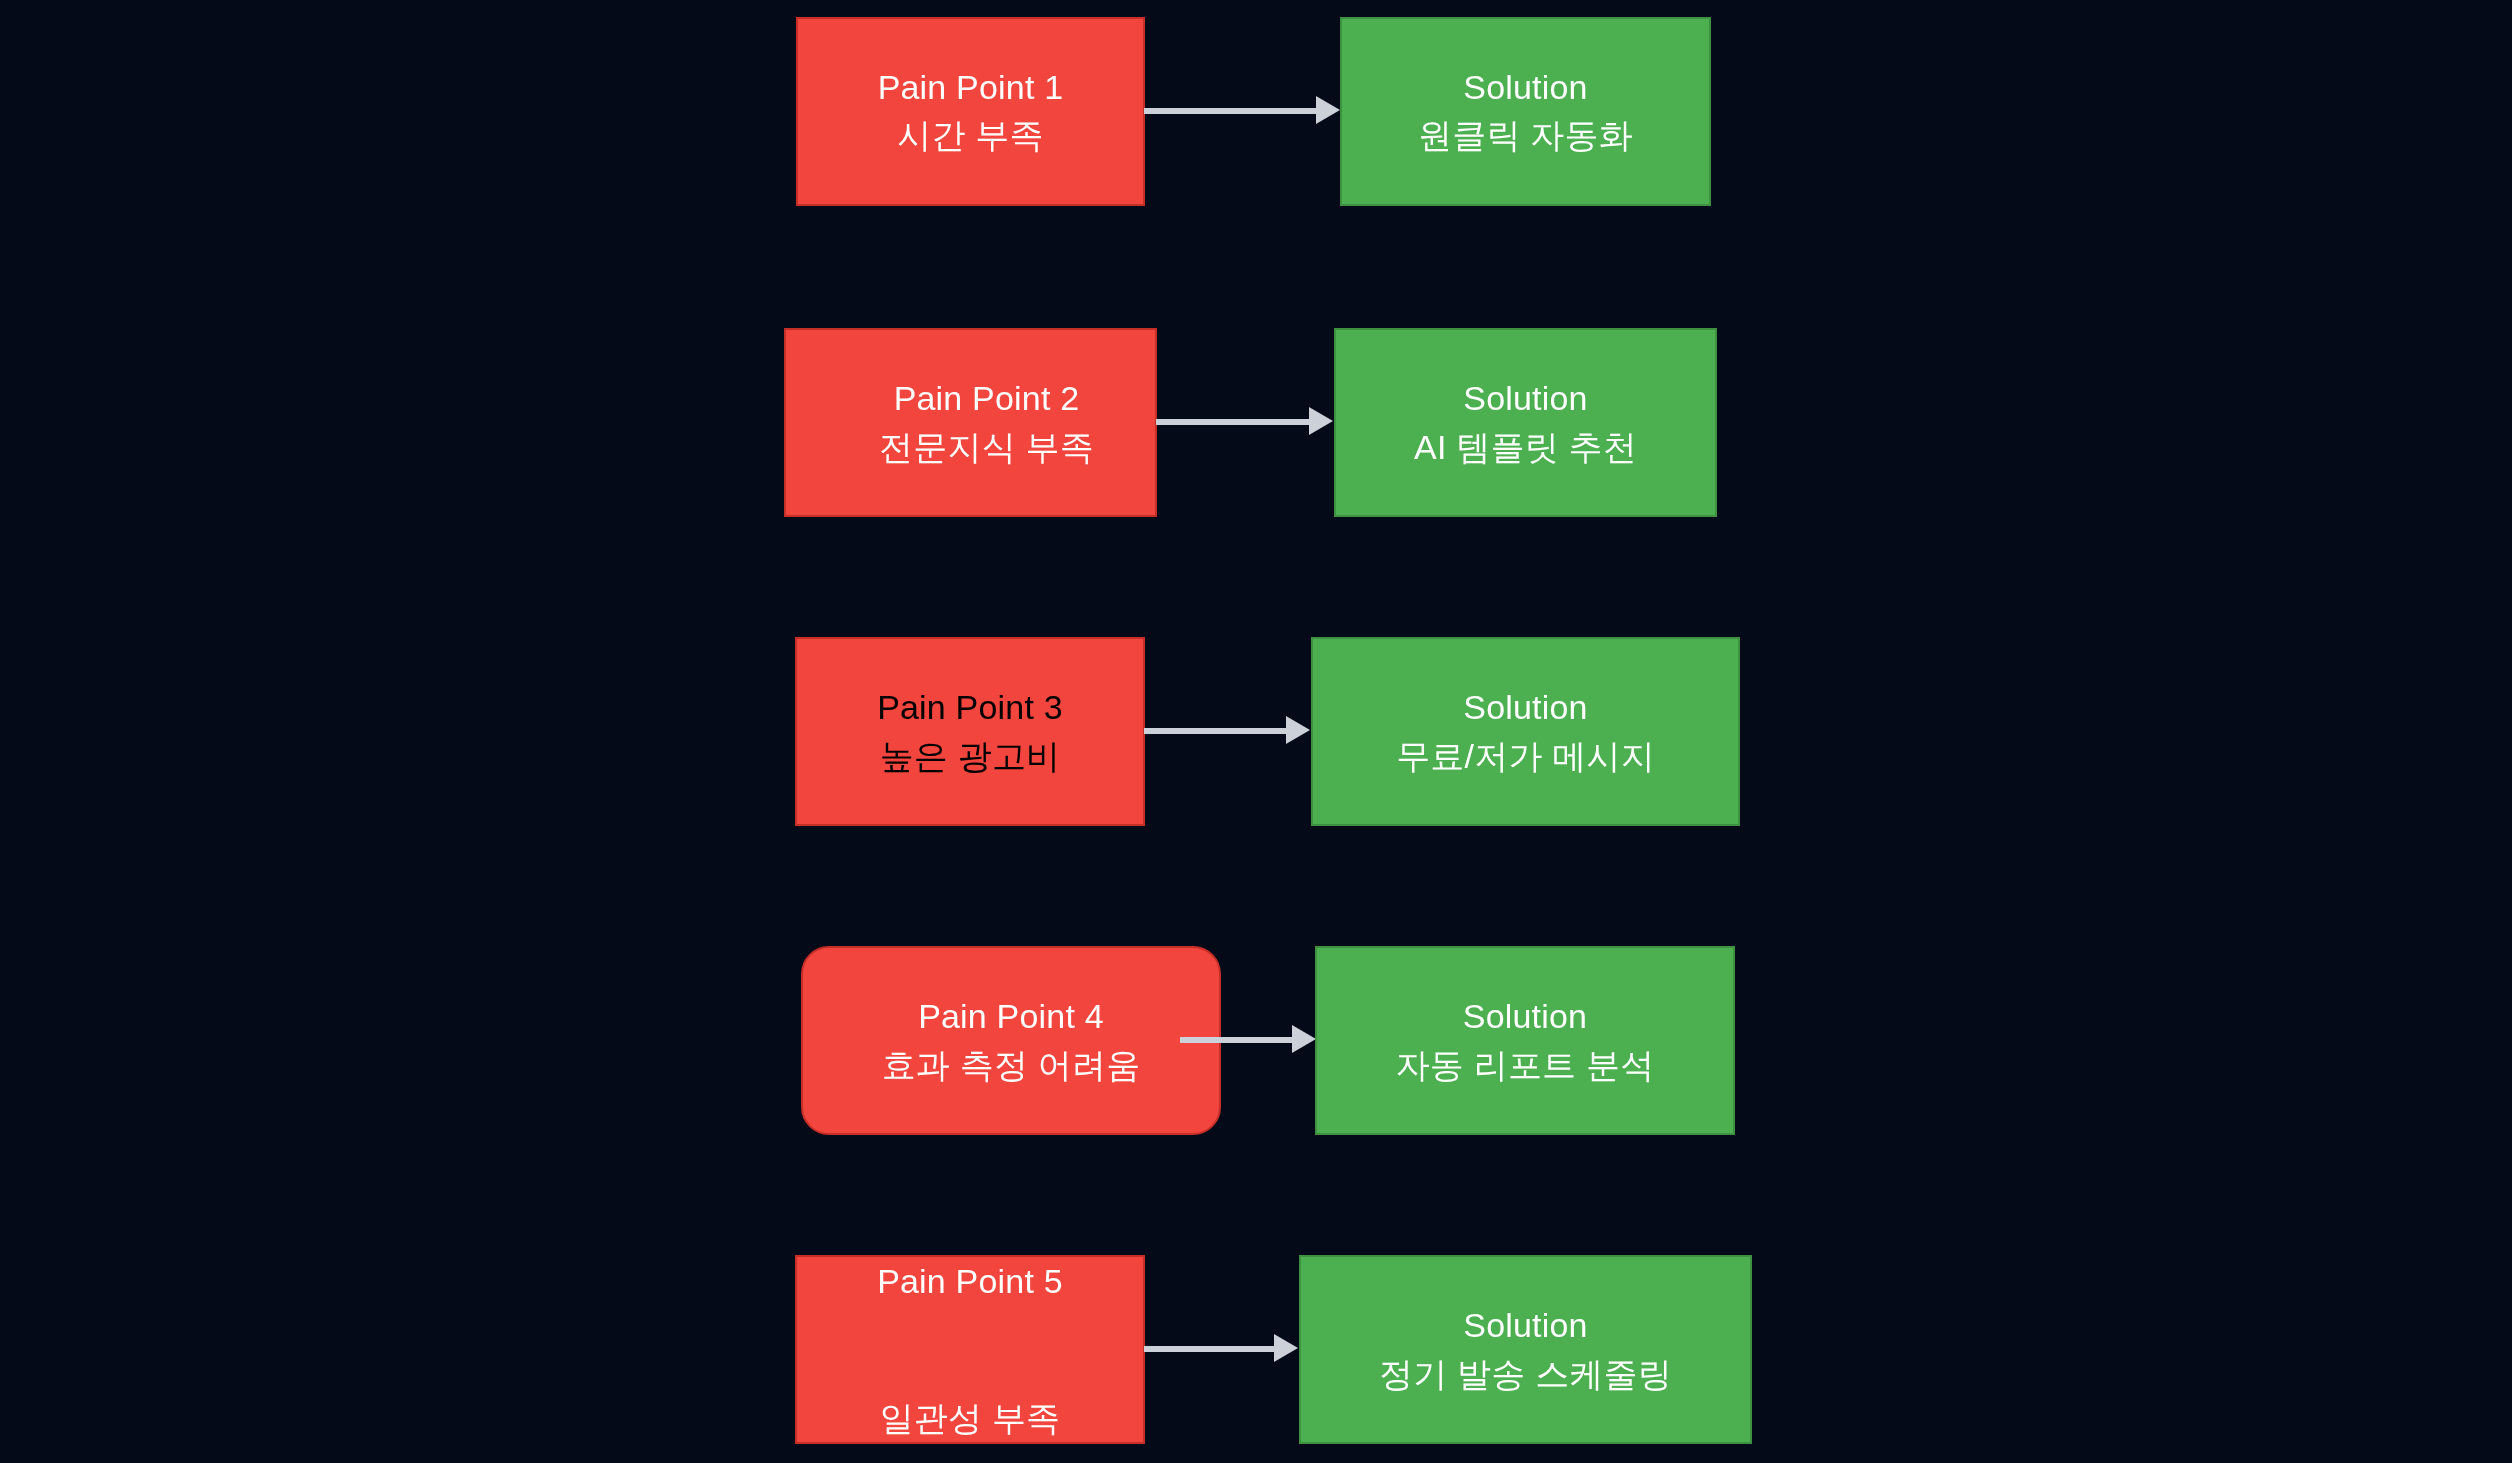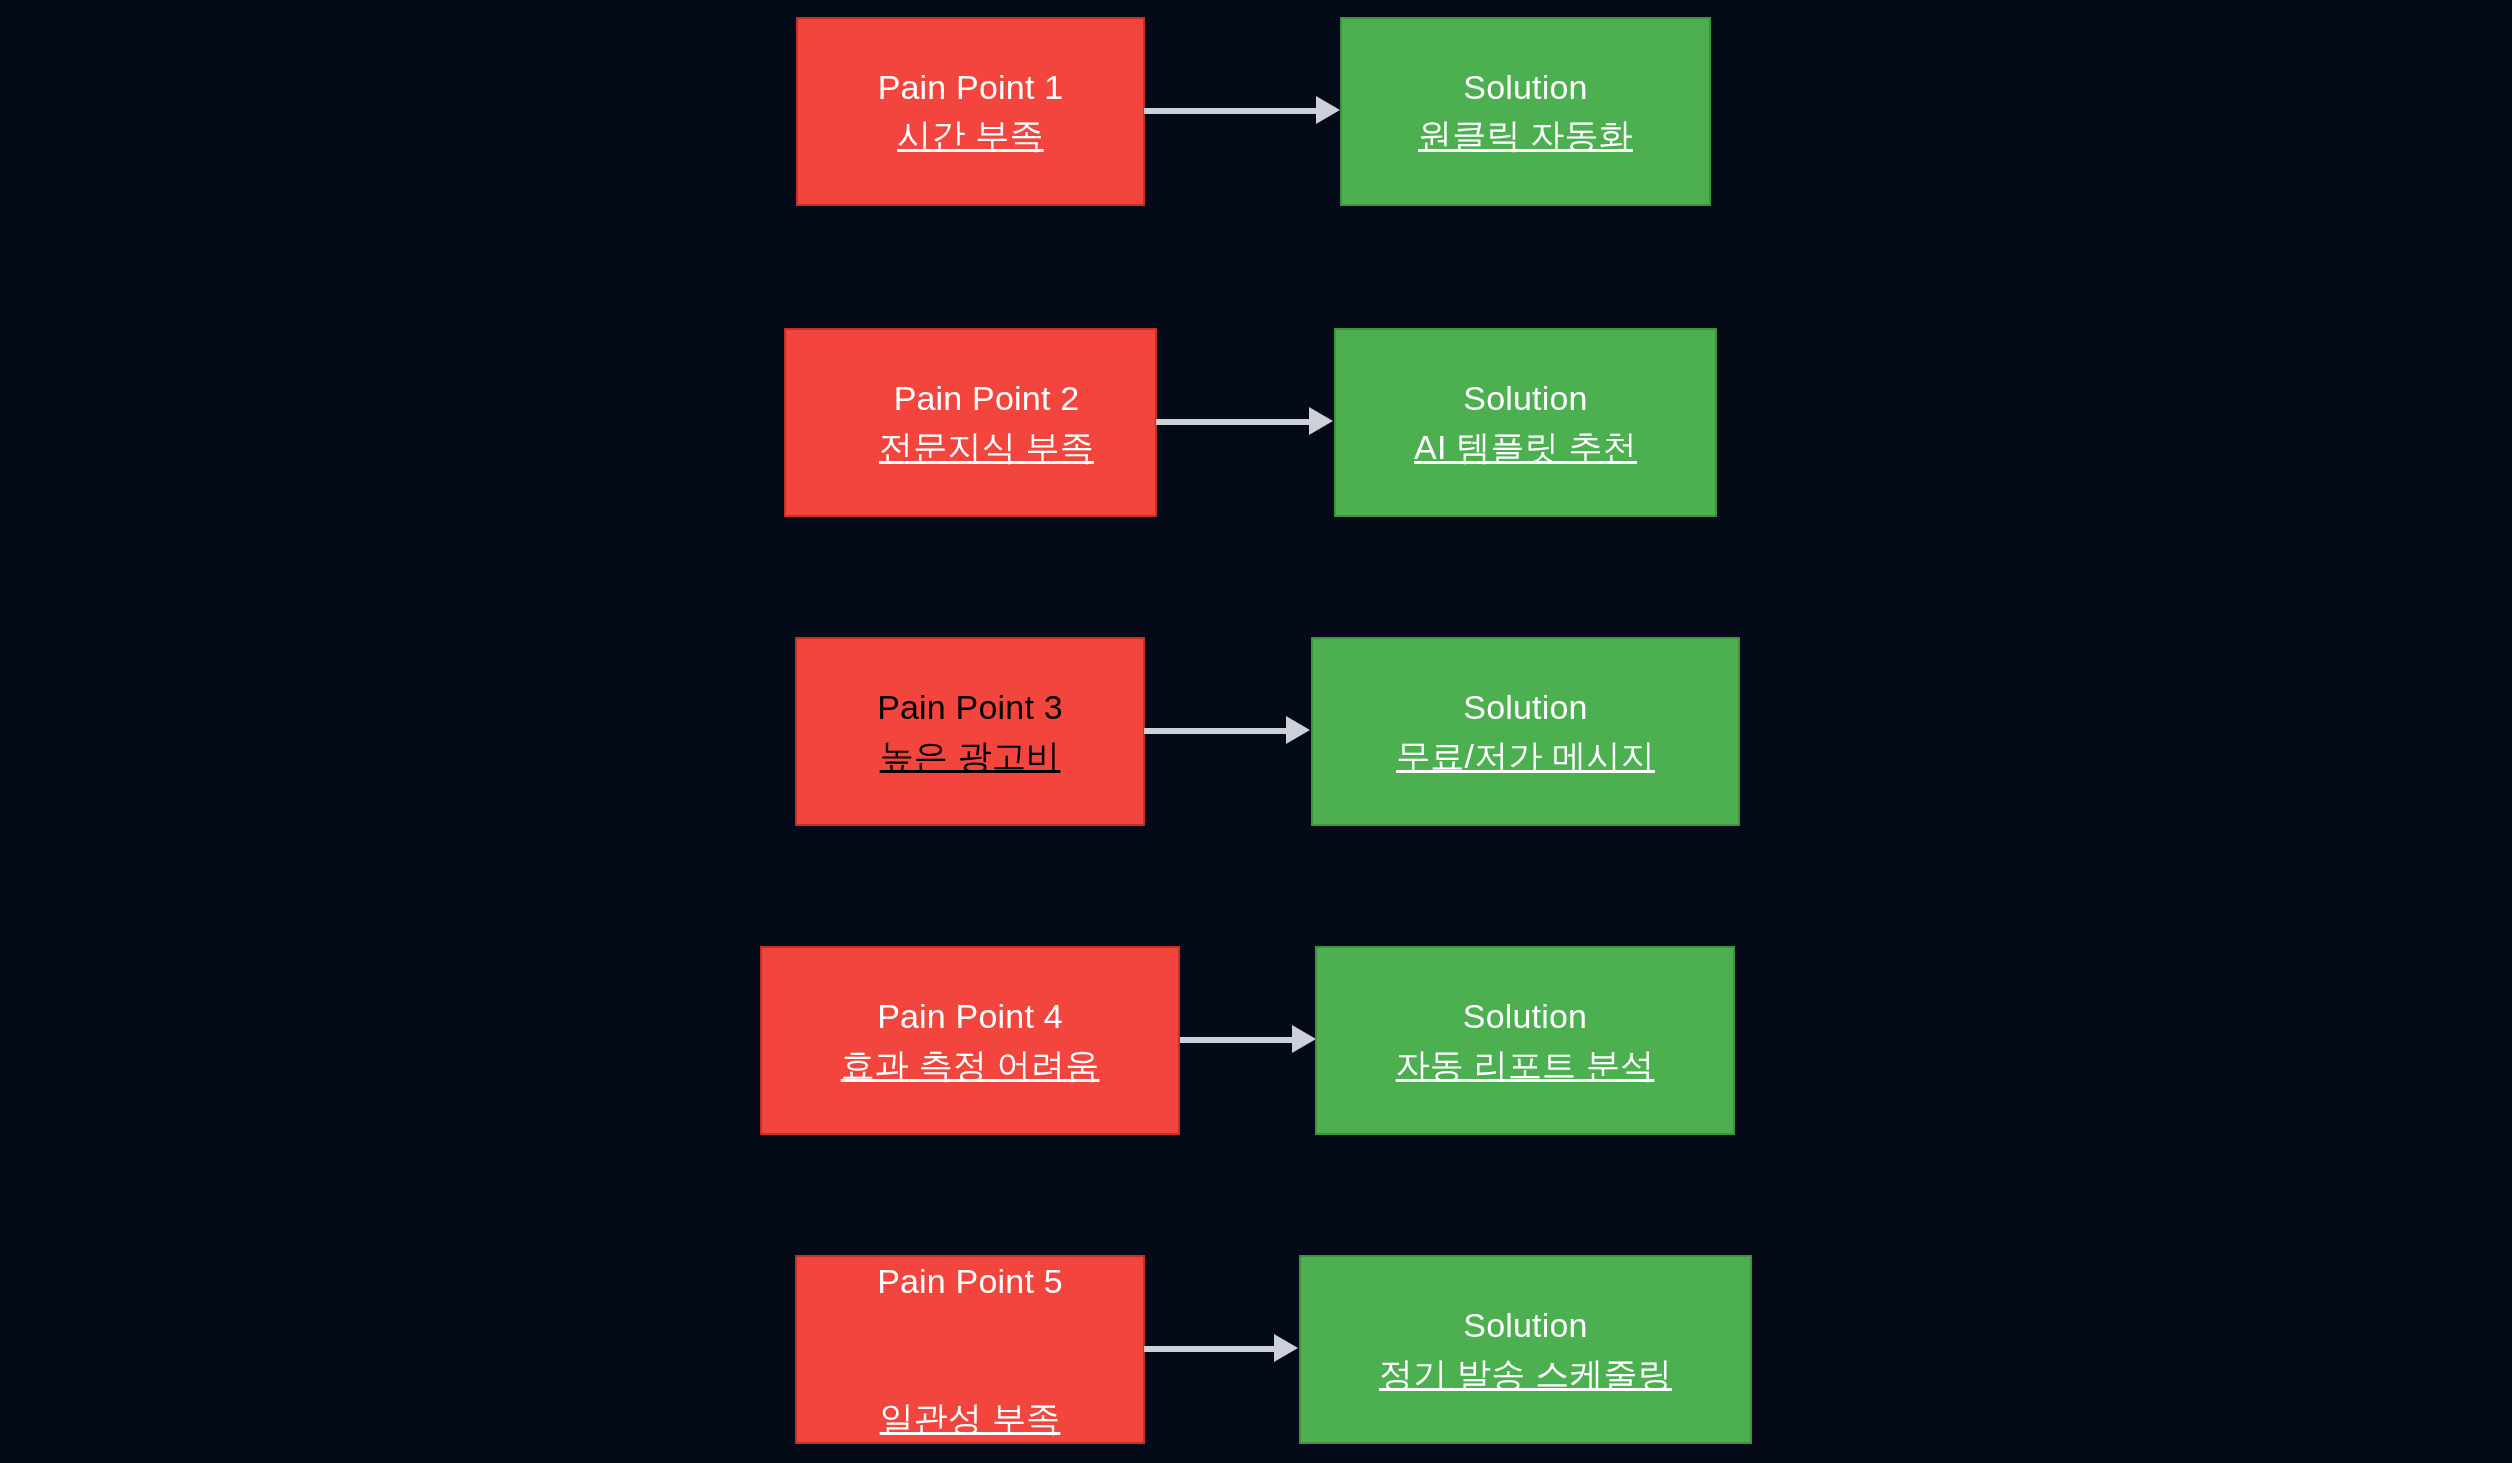--- a/index.html
+++ b/index.html
@@ -27,21 +27,21 @@
     align-items: center;
     justify-content: center;
     box-sizing: border-box;
     text-align: center;
     line-height: 1.42;
     color: #ffffff;
     font-size: 34px;
     letter-spacing: 0.2px;
   }
   .node .line1 { display: block; white-space: nowrap; }
-  .node .line2 { display: block; white-space: nowrap; text-decoration: underline; }
+  .node .line2 { display: block; white-space: nowrap; }
   .node.pain {
     background: #f1453d;
     border: 2.8px solid #c62f28;
   }
   .node.solution {
     background: #4caf50;
     border: 2.8px solid #3d9140;
   }
   .arrow {
     position: absolute;
@@ -97,21 +97,21 @@
       <span class="line2">높은 광고비</span>
     </div>
     <div class="arrow" style="left: 1144px; top: 731px; width: 166px;">
       <div class="shaft" style="width: 144px; background: rgb(204, 209, 217);"></div>
       <div class="head" style="left: 142px; border-left-color: rgb(204, 209, 217);"></div>
     </div>
     <div class="node solution" style="left: 1311px; top: 637px; width: 429px; height: 189px; background: rgb(76, 175, 80); border-color: rgb(61, 145, 64); color: rgb(255, 255, 255);">
       <span class="line1">Solution</span>
       <span class="line2">무료/저가 메시지</span>
     </div>
-    <div class="node pain" style="left: 760px; top: 946px; width: 420px; height: 189px; background: rgb(241, 69, 61); border-color: rgb(198, 47, 40); color: rgb(255, 255, 255);">
+    <div class="node pain" style="left: 801px; top: 946px; width: 420px; height: 189px; background: rgb(241, 69, 61); border-color: rgb(198, 47, 40); color: rgb(255, 255, 255); border-radius: 28px;">
       <span class="line1">Pain Point 4</span>
       <span class="line2">효과 측정 어려움</span>
     </div>
     <div class="arrow" style="left: 1180px; top: 1040px; width: 136px;">
       <div class="shaft" style="width: 114px; background: rgb(204, 209, 217);"></div>
       <div class="head" style="left: 112px; border-left-color: rgb(204, 209, 217);"></div>
     </div>
     <div class="node solution" style="left: 1315px; top: 946px; width: 420px; height: 189px; background: rgb(76, 175, 80); border-color: rgb(61, 145, 64); color: rgb(255, 255, 255);">
       <span class="line1">Solution</span>
       <span class="line2">자동 리포트 분석</span>

